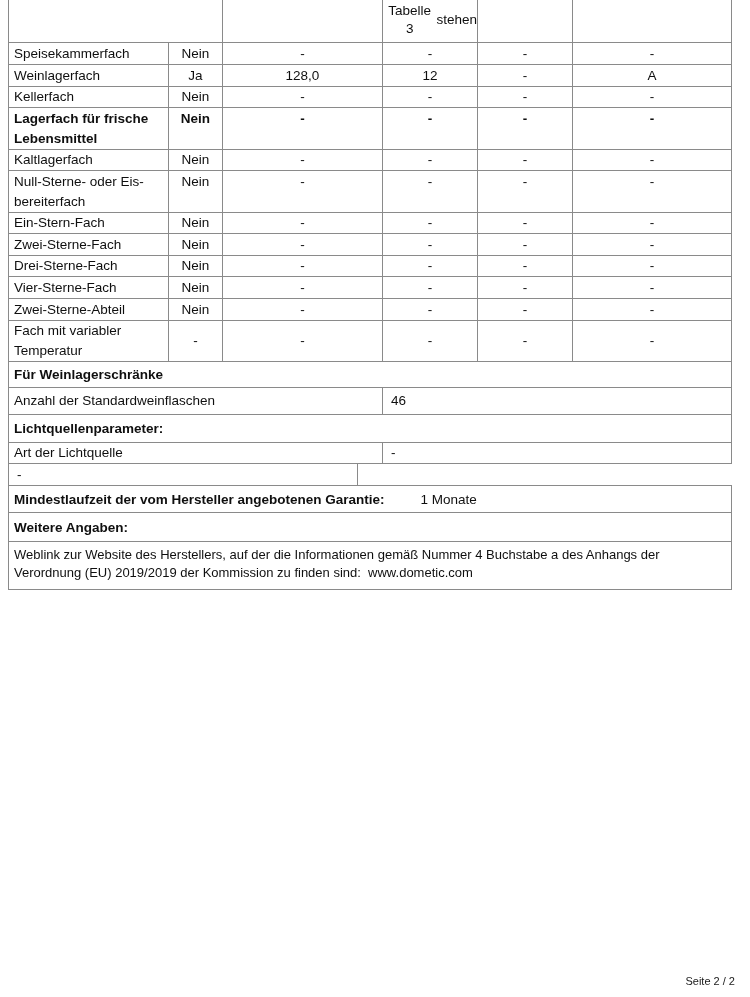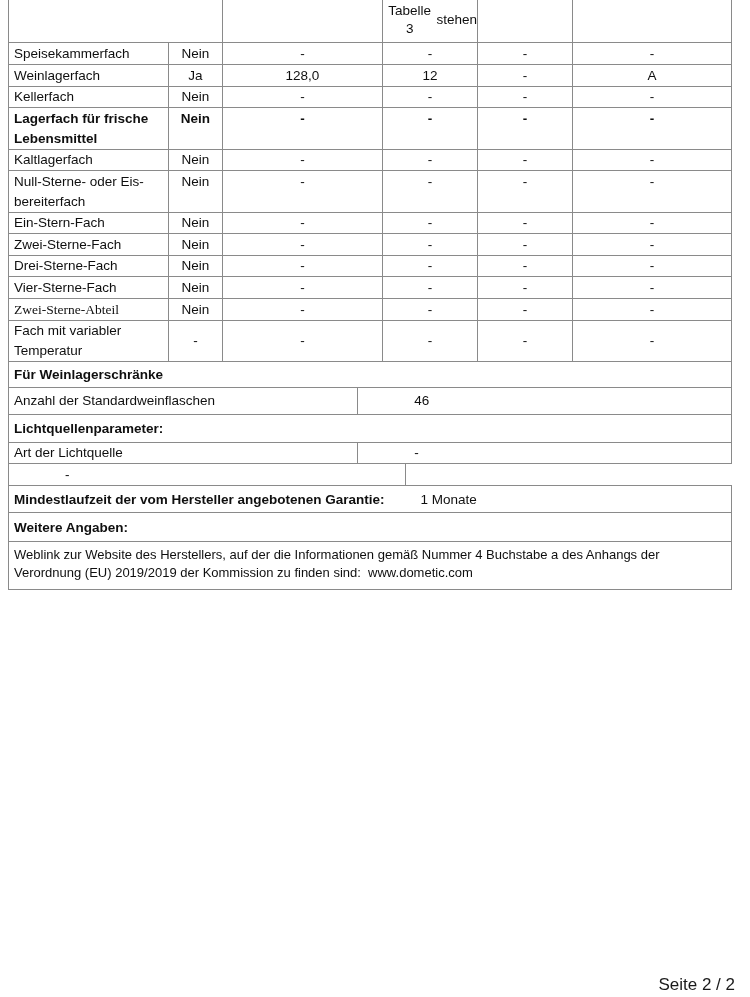--- a/index.html
+++ b/index.html
@@ -70,21 +70,20 @@
   }
   .pair-row .p-label{
     width:374px;
     padding-left:5px;
   }
   .pair-row .p-value{
     width:349px;
     justify-content:flex-start;
     padding-left:8px;
     text-align:left;
-    margin-left:48px;
   }
   .inline-row{
     display:flex;
     align-items:center;
     padding-left:5px;
     border-bottom:1px solid var(--bc);
     border-right:1px solid var(--bc);
     box-sizing:border-box;
     gap:27px;
   }
@@ -96,21 +95,21 @@
     box-sizing:border-box;
     padding:4px 6px 0 5px;
     line-height:18px;
     font-size:13px;
     white-space:pre-wrap;
   }
   .footer{
     position:absolute;
     top:975px;
     right:15px;
-    font-size:17px;
+    font-size:11px;
     color:#1a1a1a;
   }
 </style>
 </head>
 <body>
 
 <div class="page">
 
   <div class="doc-table">
 
@@ -200,21 +199,21 @@
         </div>
         <div class="row" style="height: 22px;">
           <div class="cell label-cell" style="width: 160px;">Vier-Sterne-Fach</div>
           <div class="cell val-cell" style="width: 54px;">Nein</div>
           <div class="cell val-cell" style="width: 160px;">-</div>
           <div class="cell val-cell" style="width: 95px;">-</div>
           <div class="cell val-cell" style="width: 95px;">-</div>
           <div class="cell val-cell" style="width: 159px;">-</div>
         </div>
         <div class="row" style="height: 22px;">
-          <div class="cell label-cell" style="width: 160px; font-family: Liberation Serif, serif;">Zwei-Sterne-Abteil</div>
+          <div class="cell label-cell" style="width: 160px;">Zwei-Sterne-Abteil</div>
           <div class="cell val-cell" style="width: 54px;">Nein</div>
           <div class="cell val-cell" style="width: 160px;">-</div>
           <div class="cell val-cell" style="width: 95px;">-</div>
           <div class="cell val-cell" style="width: 95px;">-</div>
           <div class="cell val-cell" style="width: 159px;">-</div>
         </div>
         <div class="row" style="height: 41px;">
           <div class="cell label-cell" style="width: 160px;">Fach mit variabler Temperatur</div>
           <div class="cell val-cell" style="width: 54px;">-</div>
           <div class="cell val-cell" style="width: 160px;">-</div>

